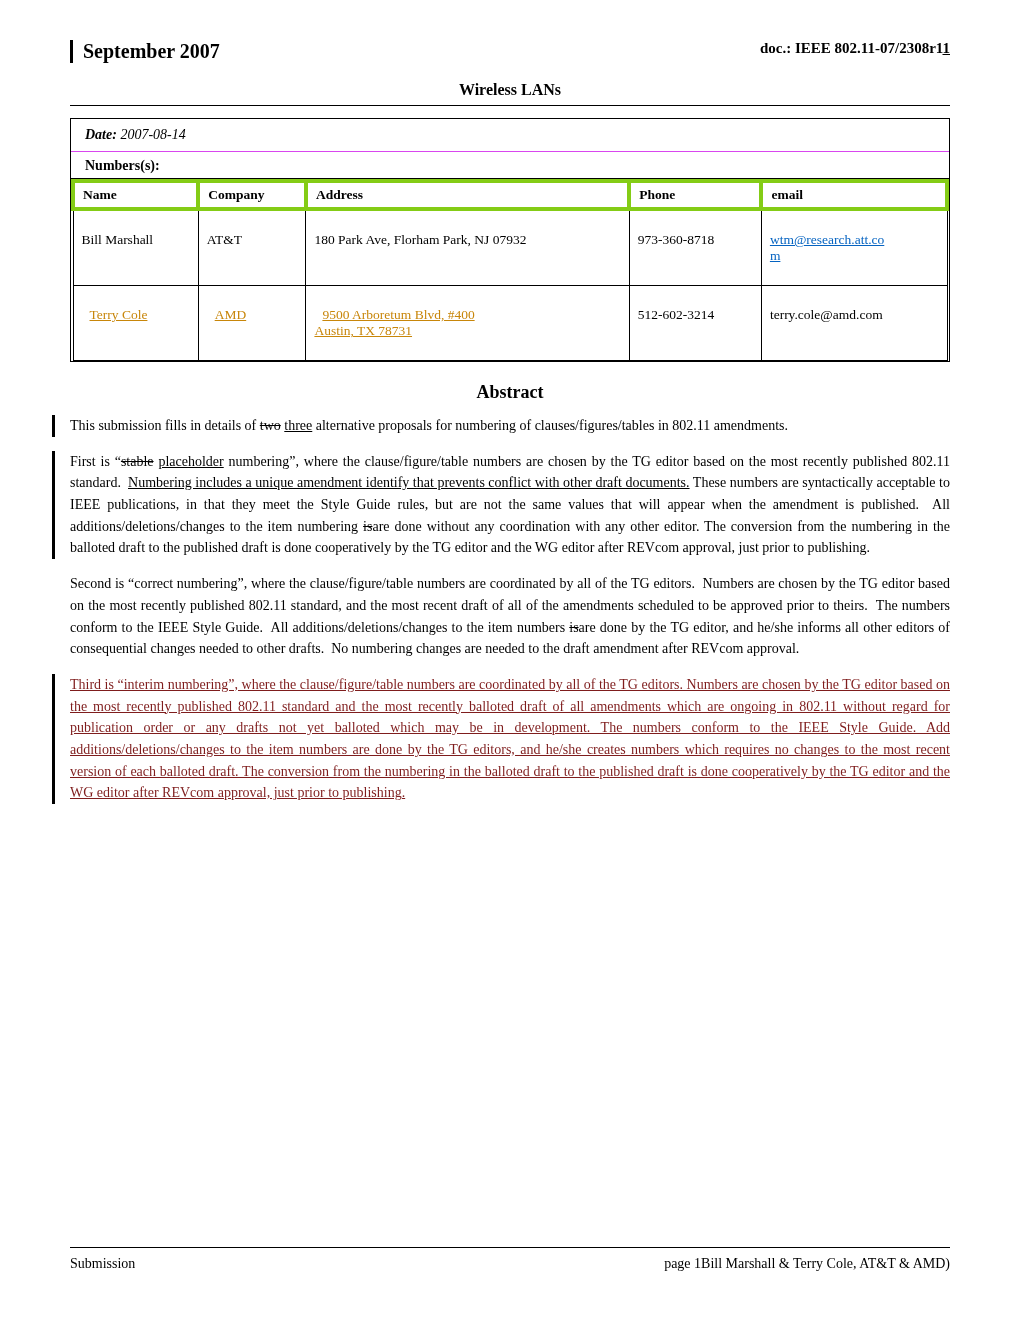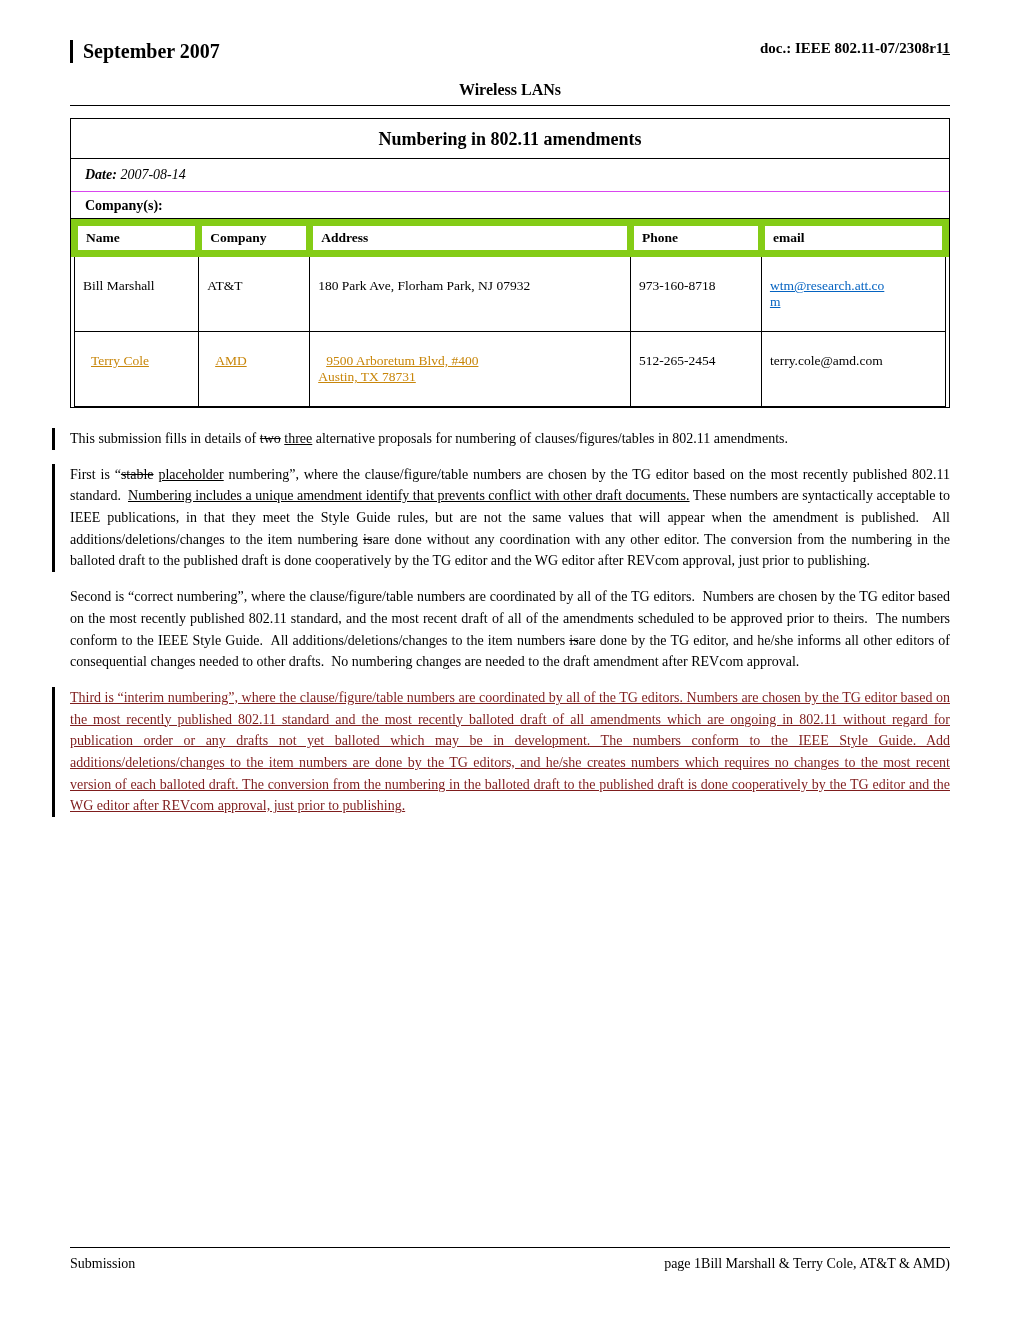--- a/index.html
+++ b/index.html
@@ -82,21 +82,21 @@
     }
     .authors-table {
       width: 100%;
       border-collapse: collapse;
       font-size: 13.5px;
     }
     .authors-table th {
       background: #fff;
       text-align: left;
       padding: 4px 8px;
-      border: 7px solid #84cc16;
+      border: 4px solid #84cc16;
       font-weight: bold;
     }
     .authors-table td {
       padding: 21px 8px;
       border: 1px solid #000;
       vertical-align: top;
     }
     .link-orange { color: #c8860a; text-decoration: underline; margin-left: 8px; }
     .link-blue { color: #0563c1; text-decoration: underline; }
 
@@ -156,55 +156,55 @@
       <span>doc.: IEEE 802.11-07/2308r1</span><span class="underlined">1</span>
     </span>
   </div>
 
   <div class="title-block">
     <div class="ieee-title">Wireless LANs</div>
   </div>
   <hr class="title-divider">
 
   <div class="content-box">
-    <div class="box-title">Numbering in 802.11 amendments</div>
     <div class="date-row">
       <span class="label">Date:</span>
       <span>2007-08-14</span>
     </div>
-    <div class="author-row">Company(s):</div>
+    <div class="author-row">Numbers(s):</div>
     <table class="authors-table">
       <thead>
         <tr>
           <th>Name</th>
           <th>Company</th>
           <th>Address</th>
           <th>Phone</th>
           <th>email</th>
         </tr>
       </thead>
       <tbody>
         <tr>
           <td>Bill Marshall</td>
           <td>AT&amp;T</td>
           <td>180 Park Ave, Florham Park, NJ 07932</td>
-          <td>973-160-8718</td>
+          <td>973-360-8718</td>
           <td><a class="link-blue" href="#">wtm@research.att.co<br>m</a></td>
         </tr>
         <tr>
           <td><a class="link-orange" href="#">Terry Cole</a></td>
           <td><a class="link-orange" href="#">AMD</a></td>
           <td><a class="link-orange" href="#">9500 Arboretum Blvd, #400<br>Austin, TX 78731</a></td>
-          <td>512-265-2454</td>
+          <td>512-602-3214</td>
           <td>terry.cole@amd.com</td>
         </tr>
       </tbody>
     </table>
   </div>
 
+  <div class="abstract-title">Abstract</div>
 
   <div class="para-wrap has-bar">
     <p class="para-text">
       This submission fills in details of <span class="strikethrough">two</span> <span style="text-decoration:underline;">three</span> alternative proposals for numbering of clauses/figures/tables in 802.11 amendments.
     </p>
   </div>
 
   <div class="para-wrap has-bar">
     <p class="para-text">
       First is “<span style="text-decoration:line-through;">stable</span> <span style="text-decoration:underline;">placeholder</span> numbering”, where the clause/figure/table numbers are chosen by the TG editor based on the most recently published 802.11 standard.&nbsp; <span style="text-decoration:underline;">Numbering includes a unique amendment identify that prevents conflict with other draft documents.</span> These numbers are syntactically acceptable to IEEE publications, in that they meet the Style Guide rules, but are not the same values that will appear when the amendment is published.&nbsp; All additions/deletions/changes to the item numbering <span class="strikethrough">is</span><span>are</span> done without any coordination with any other editor. The conversion from the numbering in the balloted draft to the published draft is done cooperatively by the TG editor and the WG editor after REVcom approval, just prior to publishing.

